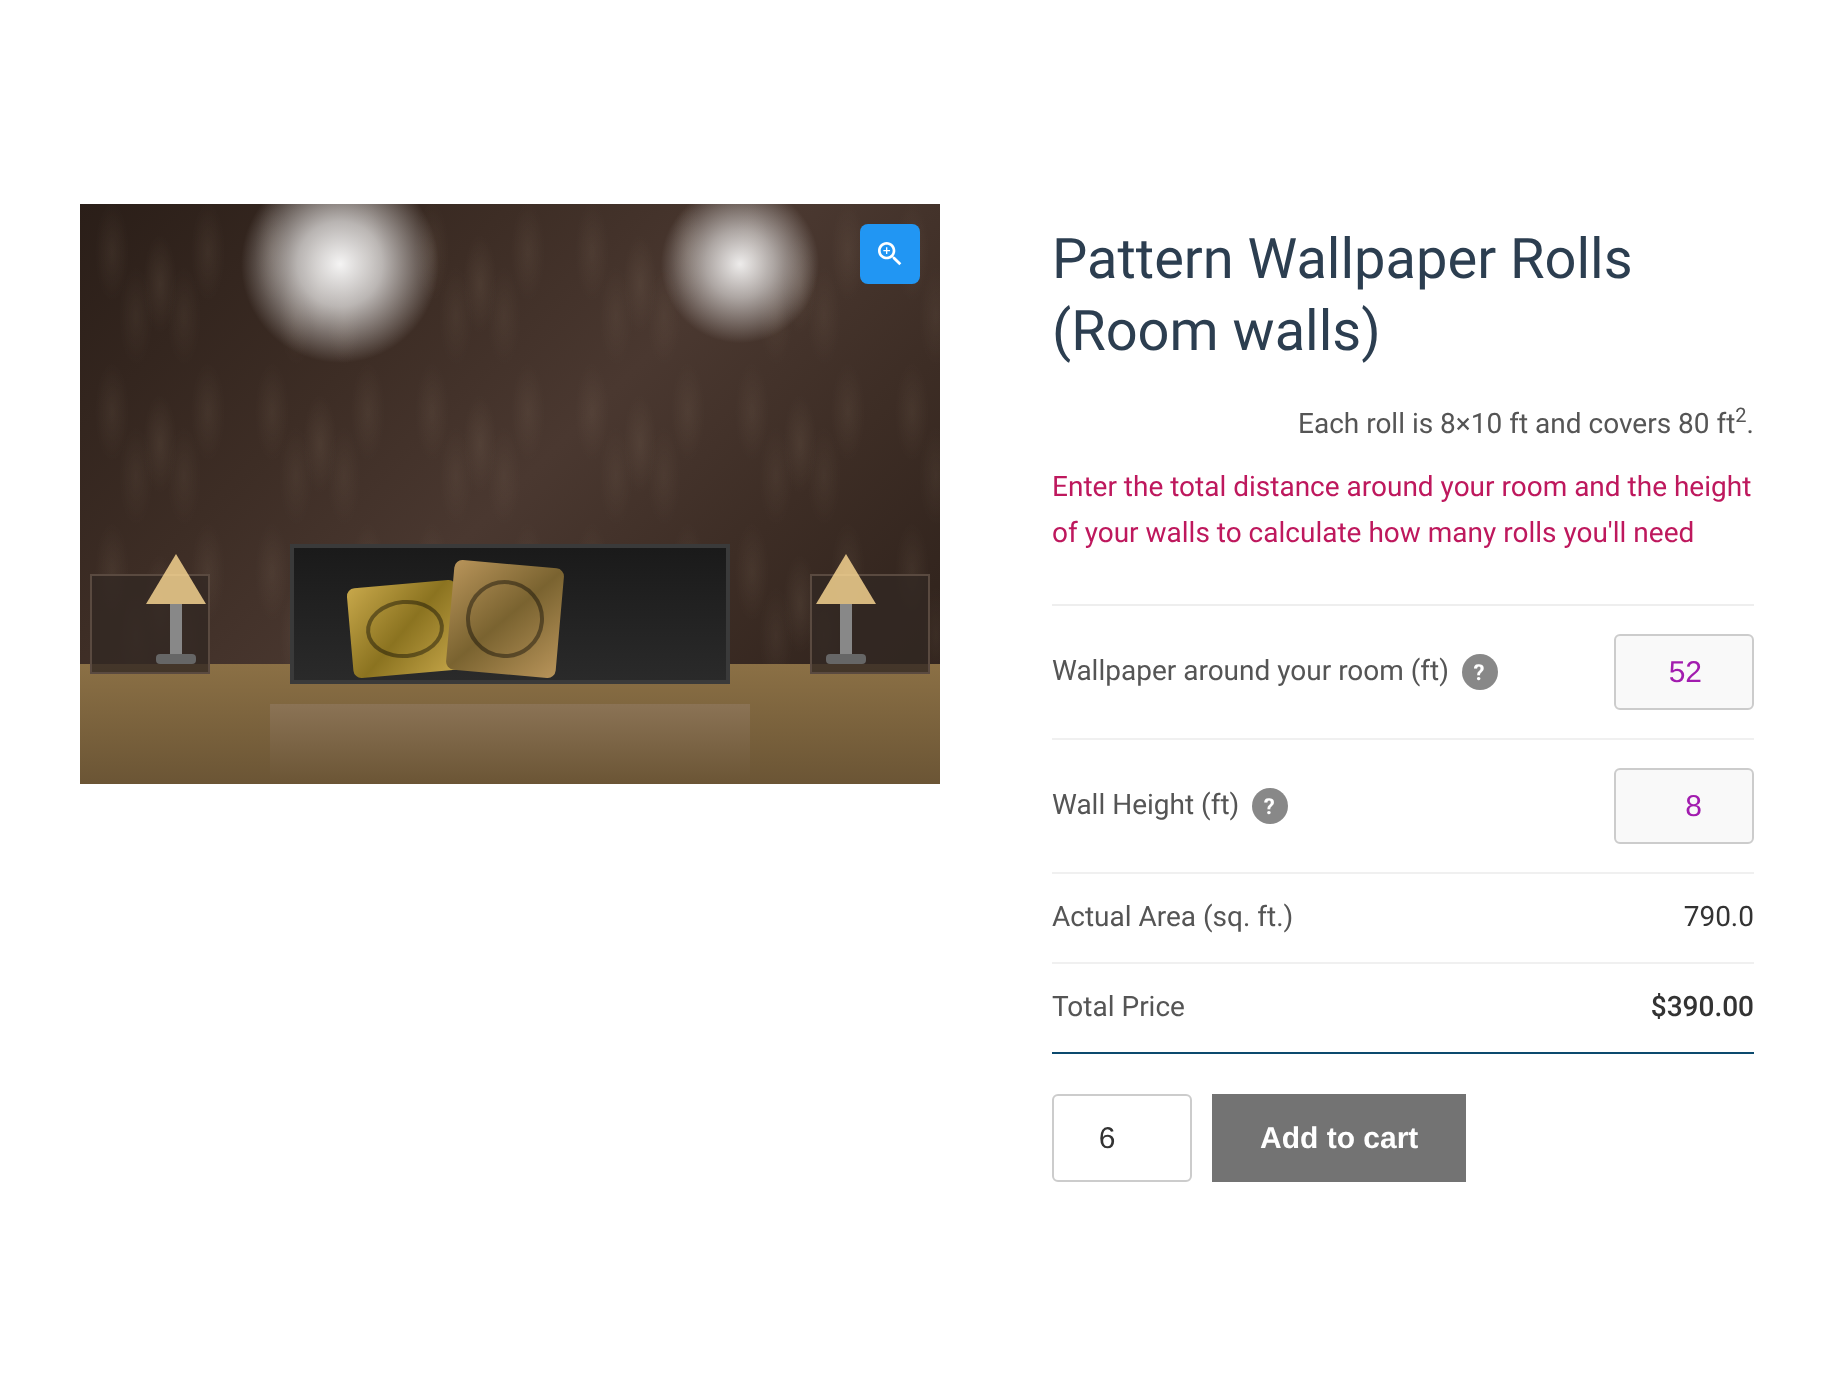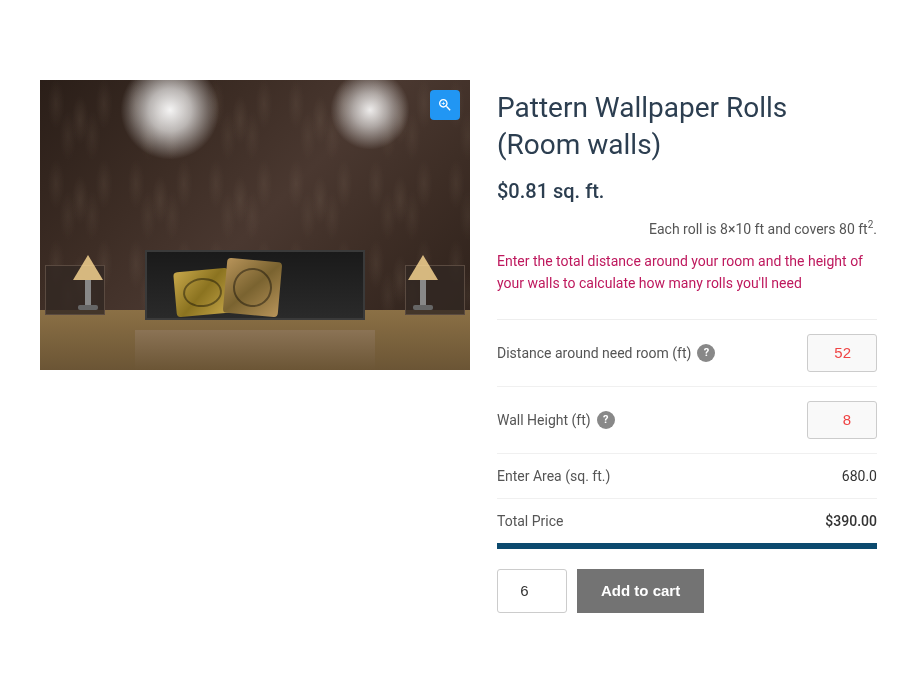--- a/index.html
+++ b/index.html
@@ -8,21 +8,21 @@
       background: #fff;
       color: #333;
       display: flex;
       justify-content: center;
       align-items: center;
       min-height: 100vh;
       padding: 20px;
     }
     .product-container {
       display: flex;
-      gap: 27px;
+      gap: 56px;
       max-width: 917px;
       width: 100%;
       padding: 20px;
     }
     .product-image-wrapper {
       position: relative;
       flex-shrink: 0;
       width: 430px;
       height: 290px;
     }
@@ -290,42 +290,42 @@
       flex-shrink: 0;
     }
     .calc-input {
       width: 70px;
       height: 38px;
       border: 1px solid #ccc;
       border-radius: 3px;
       text-align: right;
       padding: 16px 10px;
       font-size: 15px;
-      color: #ef4444;
+      color: #a21caf;
       background: #f9f9f9;
     }
     .result-row {
       display: flex;
       align-items: center;
       padding: 14px 0;
       border-bottom: 1px solid #f0f0f0;
     }
     .result-label {
       flex: 1;
       font-size: 14px;
       color: #555;
     }
     .result-value {
       font-size: 14px;
       color: #333;
     }
     .total-price-row {
       display: flex;
       padding: 14px 0;
-      border-bottom: 6px solid #0c4a6e;
+      border-bottom: 1px solid #0c4a6e;
     }
     .total-price-label {
       flex: 1;
       font-size: 14px;
       color: #555;
     }
     .total-price-value {
       font-size: 14px;
       color: #333;
       font-weight: 500;
@@ -394,47 +394,46 @@
     </div>
     <div class="zoom-btn">
       <svg viewBox="0 0 24 24">
         <path d="M15.5 14h-.79l-.28-.27C15.41 12.59 16 11.11 16 9.5 16 5.91 13.09 3 9.5 3S3 5.91 3 9.5 5.91 16 9.5 16c1.61 0 3.09-.59 4.23-1.57l.27.28v.79l5 4.99L20.49 19l-4.99-5zm-6 0C7.01 14 5 11.99 5 9.5S7.01 5 9.5 5 14 7.01 14 9.5 11.99 14 9.5 14zm.5-7H9v2H7v1h2v2h1v-2h2V9h-2z"></path>
       </svg>
     </div>
   </div>
 
   <div class="product-details">
     <h1 class="product-title">Pattern Wallpaper Rolls (Room walls)</h1>
-    <div class="product-price">$0.81 sq. ft.</div>
     <p class="product-desc">
       Each roll is 8×10 ft and covers 80 ft<sup>2</sup>.
     </p>
     <p class="product-desc2">Enter the total distance around your room and the height of your walls to calculate how many rolls you'll need</p>
 
     <div class="calc-section">
 
       <div class="calc-row">
         <div class="calc-label">
-          <span>Distance around need room (ft)</span>
+          <span>Wallpaper around your room (ft)</span>
           <div class="help-icon">?</div>
         </div>
         <input class="calc-input" type="number" value="52" style="">
       </div>
 
       <div class="calc-row">
         <div class="calc-label">
           <span>Wall Height (ft)</span>
           <div class="help-icon">?</div>
         </div>
         <input class="calc-input" type="number" value="8" style="">
       </div>
 
       <div class="result-row">
-        <div class="result-label">Enter Area (sq. ft.)</div>
-        <div class="result-value">680.0</div>
+        <div class="result-label">Actual Area (sq. ft.)</div>
+        <div class="result-value">790.0</div>
       </div>
 
       <div class="total-price-row">
         <div class="total-price-label">Total Price</div>
         <div class="total-price-value">$390.00</div>
       </div>
 
     </div>
 
     <div class="cart-section">

